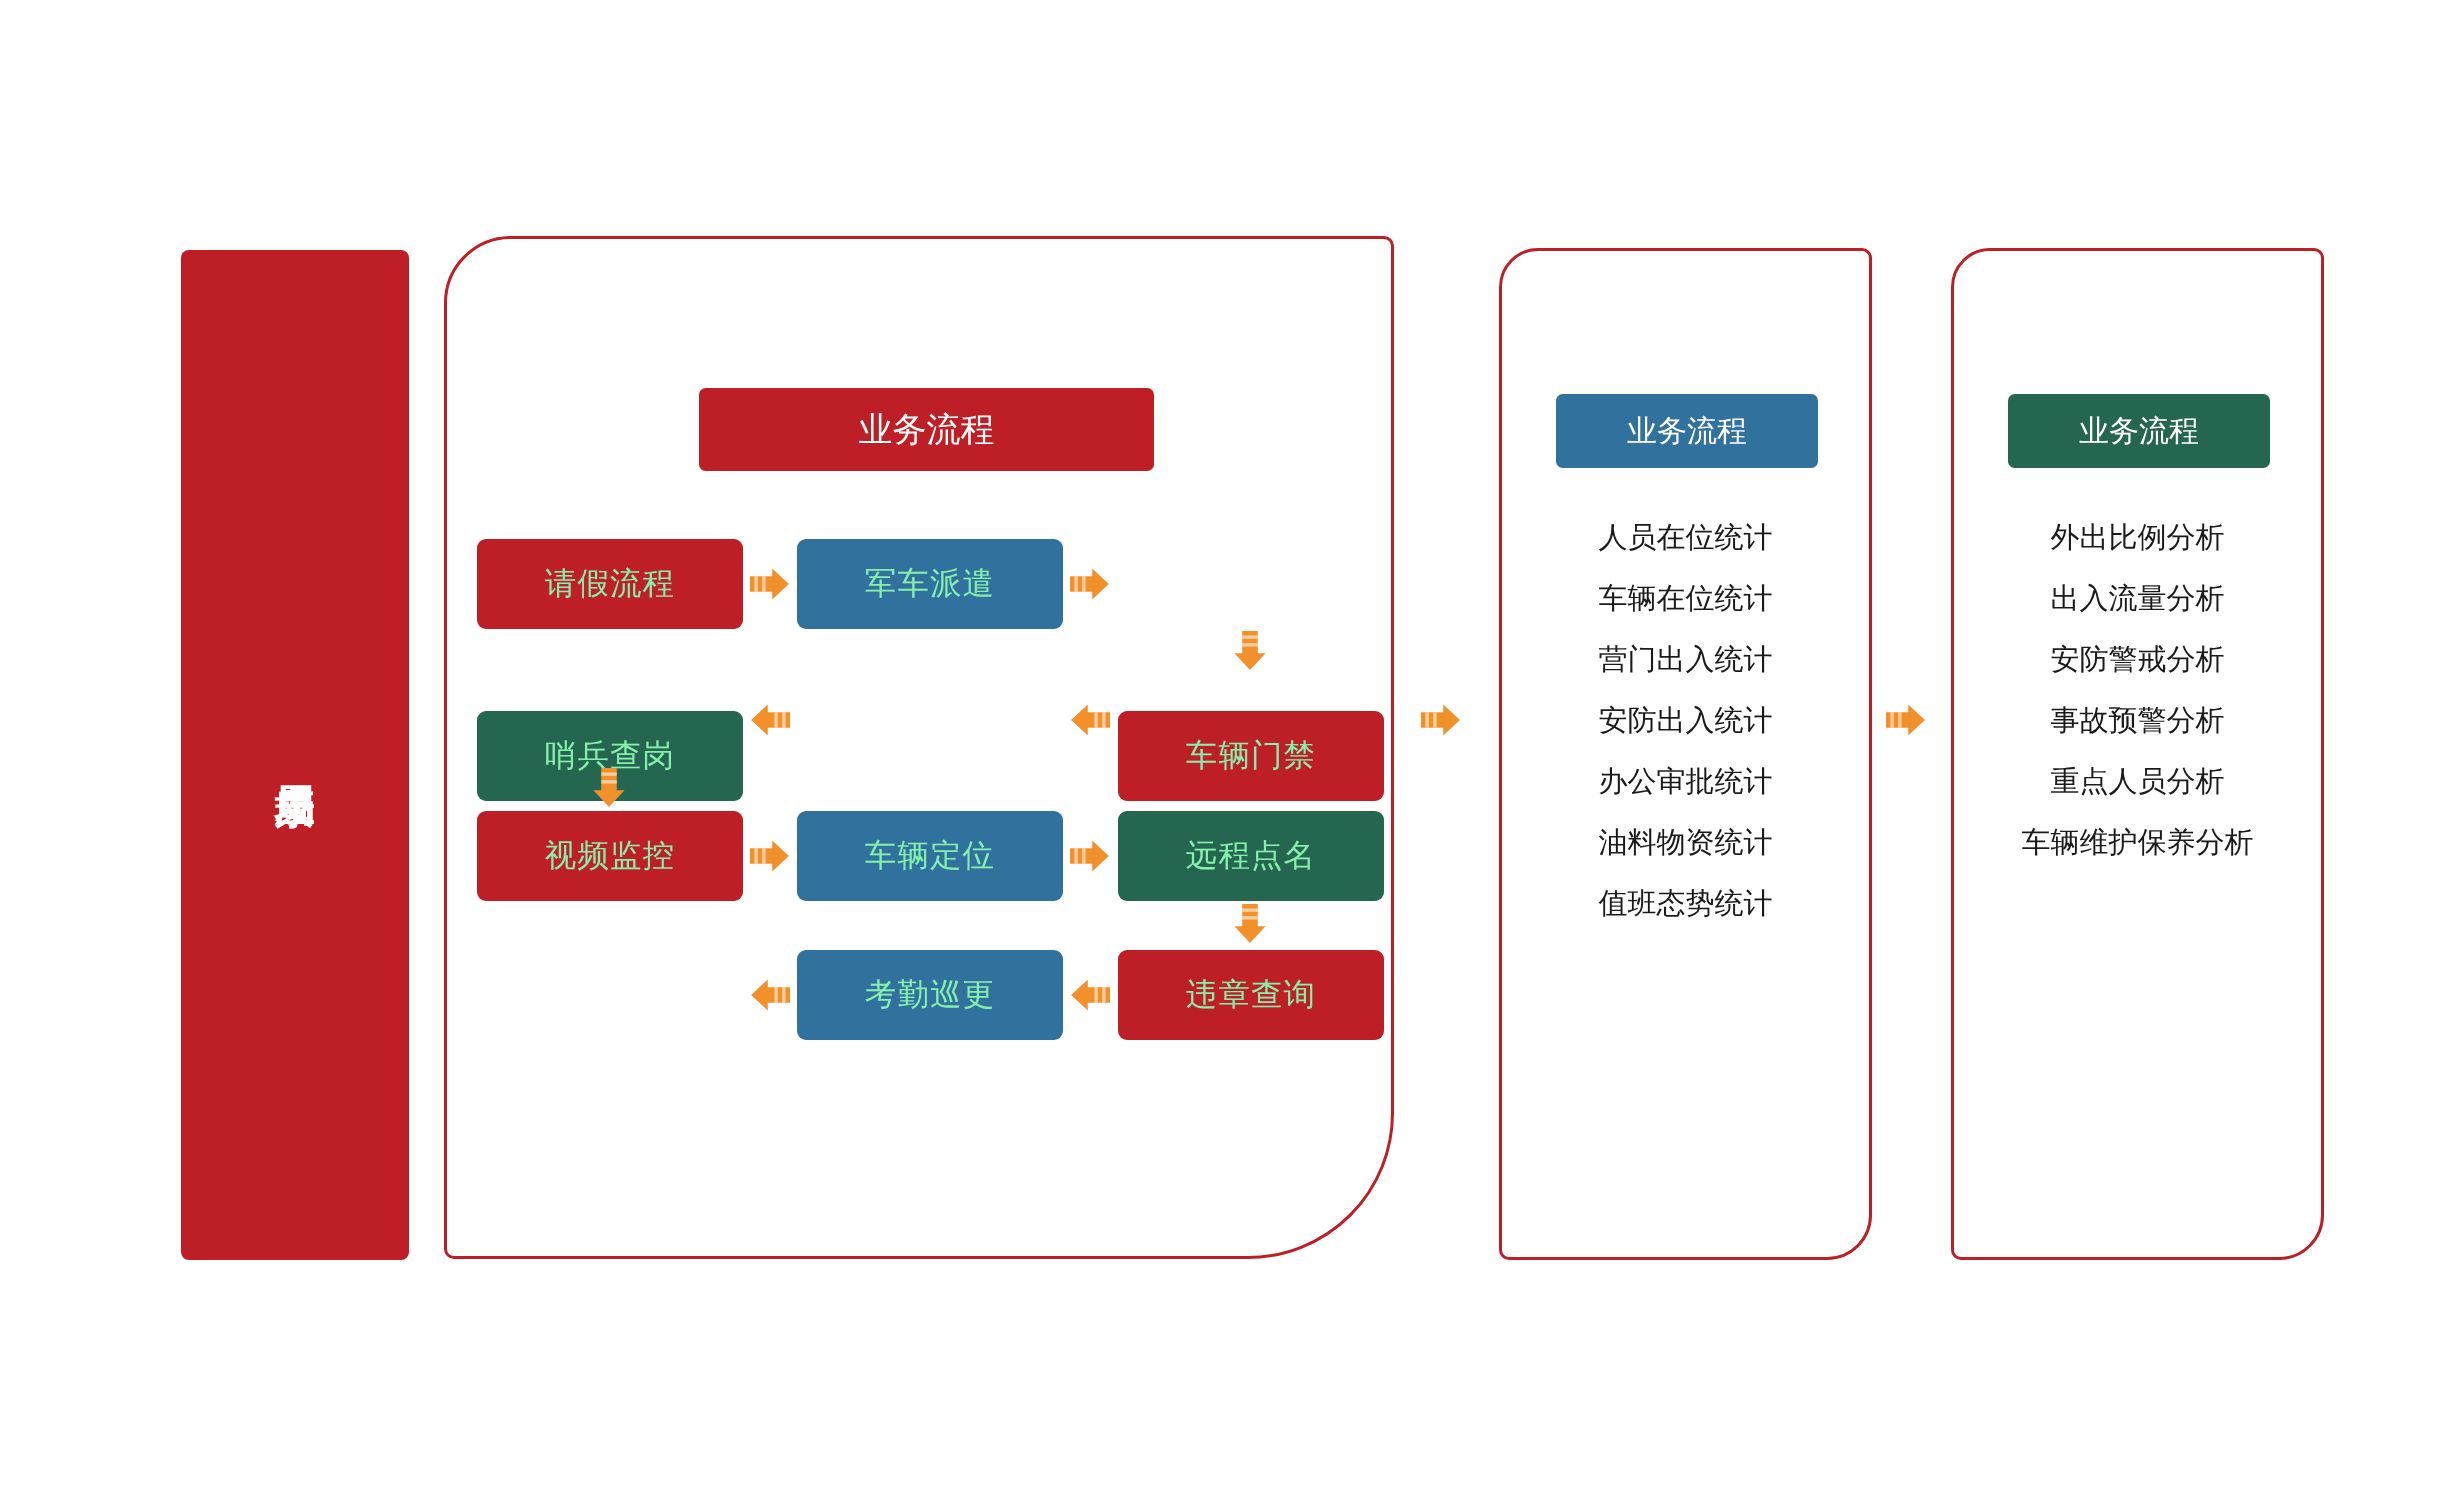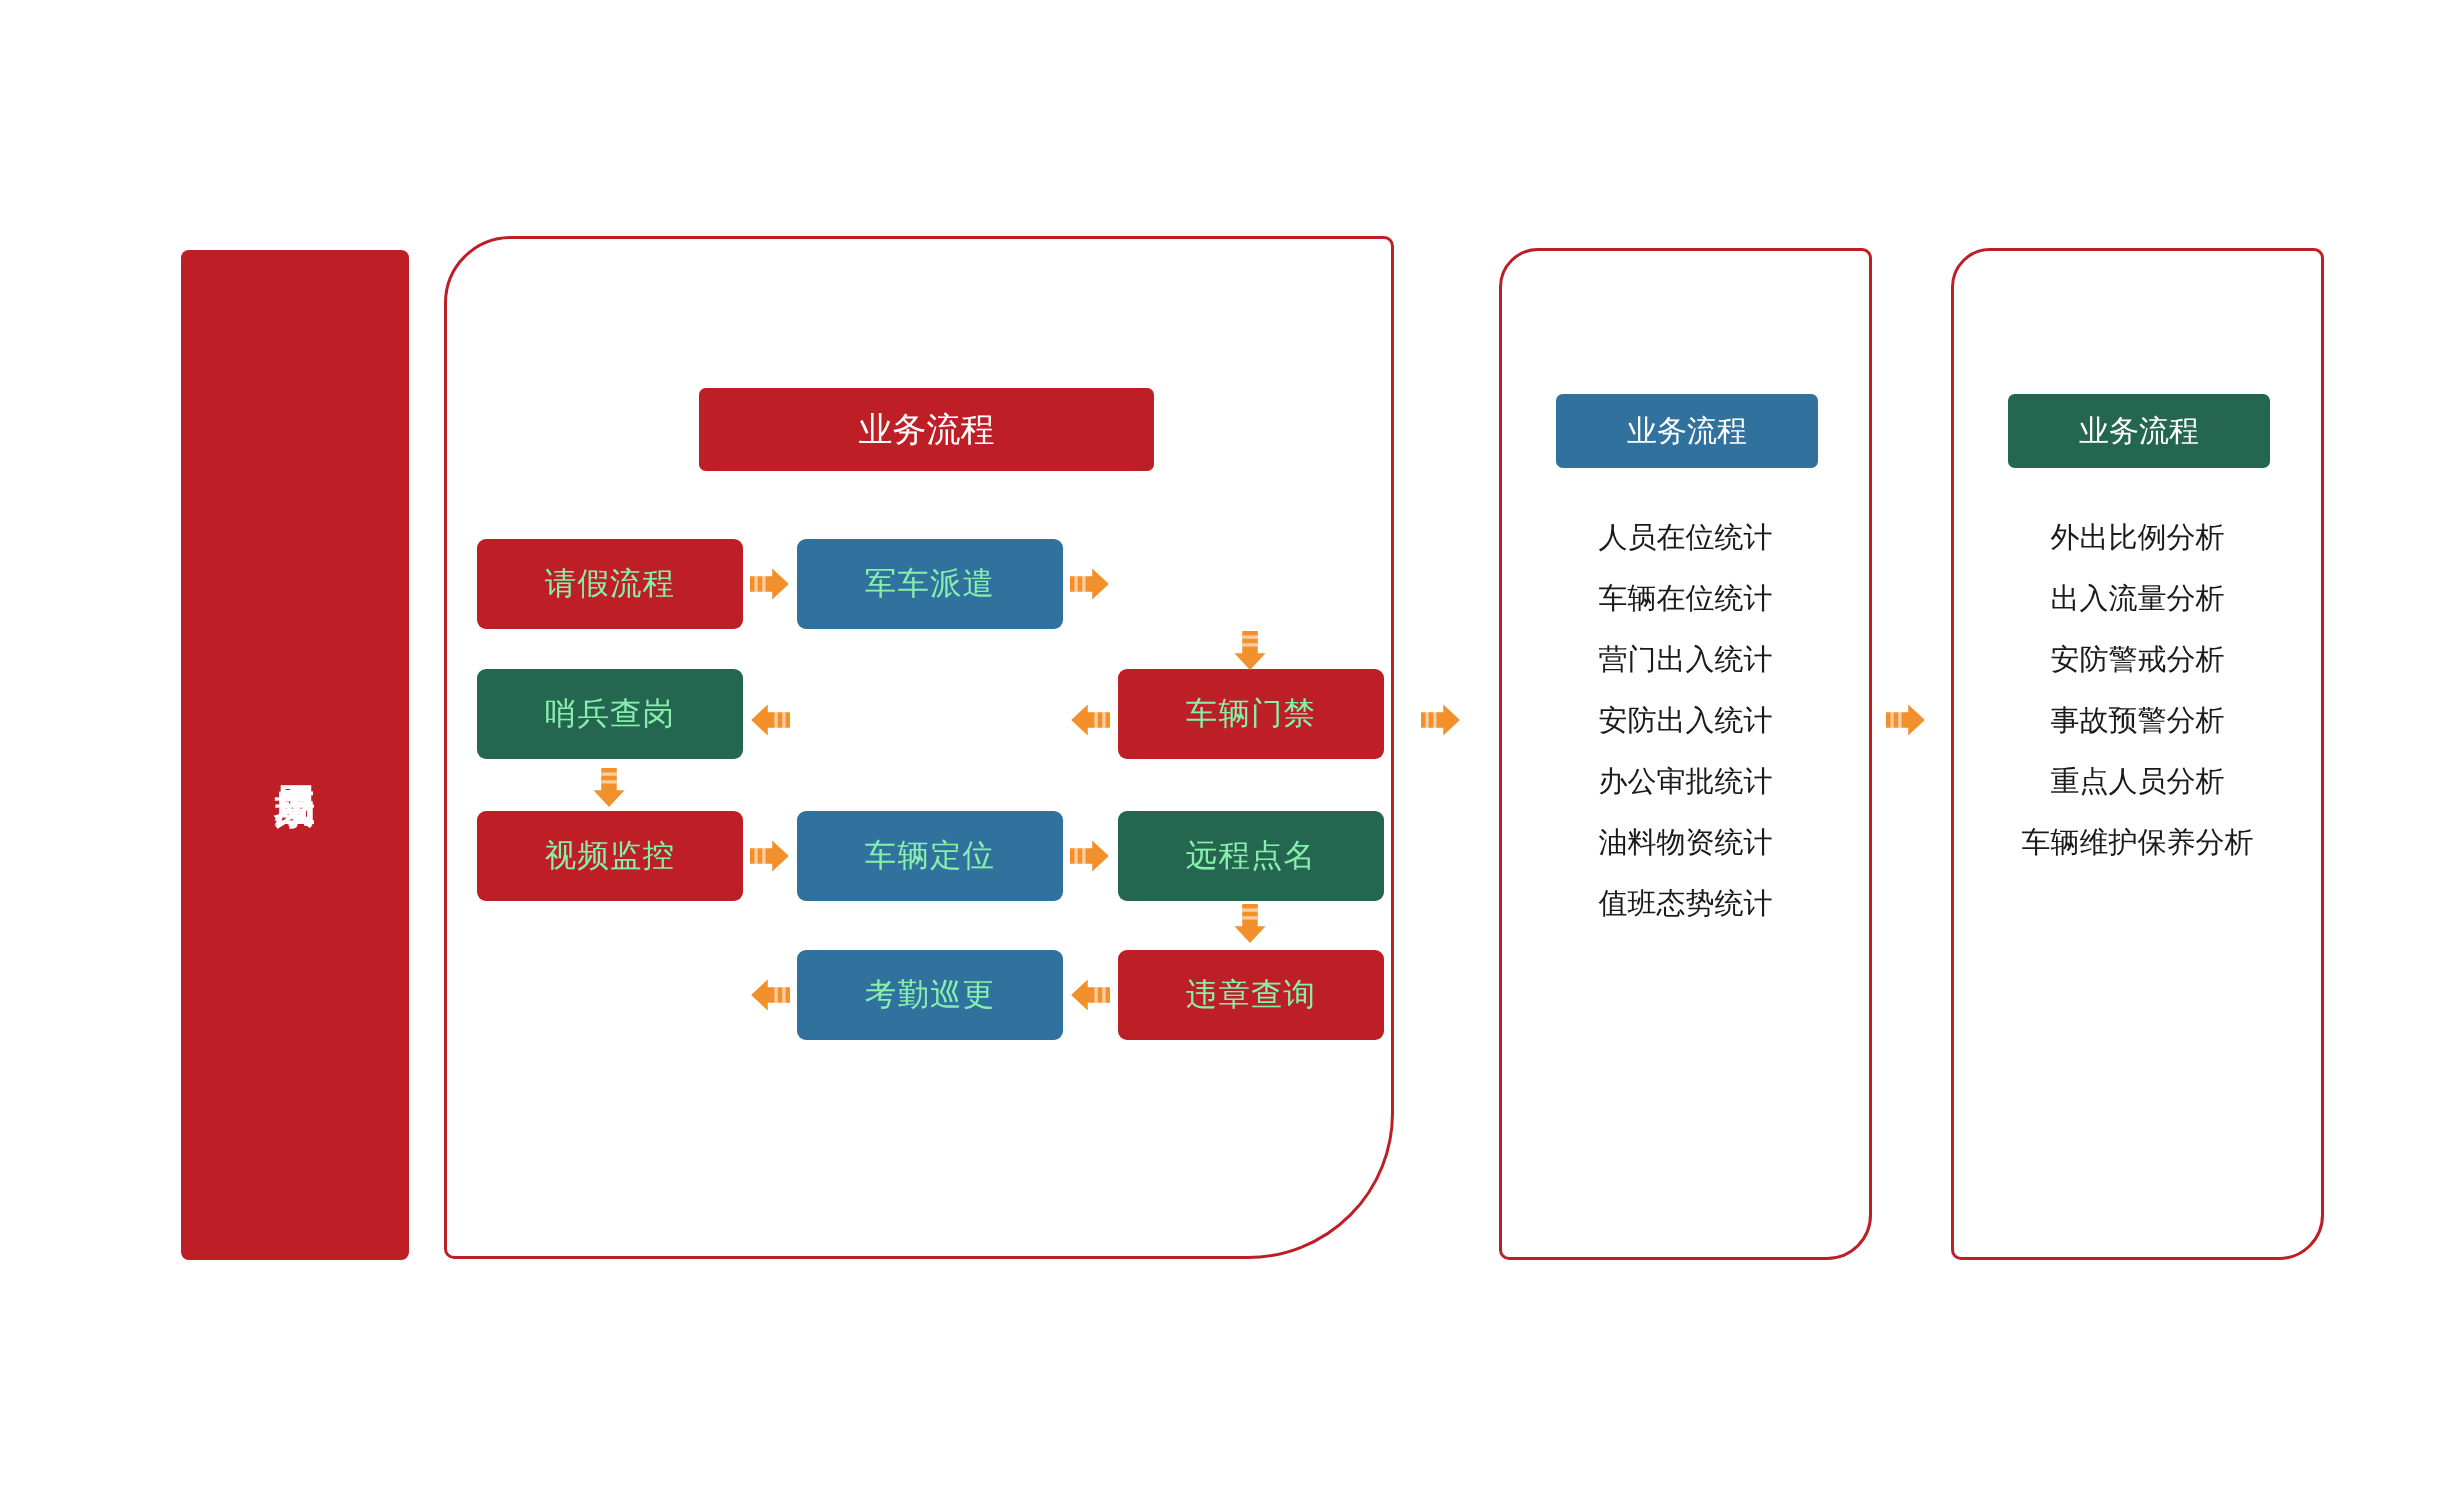--- a/index.html
+++ b/index.html
@@ -126,21 +126,21 @@
   .c-red   { background: #BE1E26; }
   .c-blue  { background: #31719E; }
   .c-green { background: #256651; }
 
   
   .col1 { left: 477px; }
   .col2 { left: 797px; }
   .col3 { left: 1118px; }
   
   .row1 { top: 539px; }
-  .row2 { top: 669px; }
+  .row2 { top: 711px; }
   .row3 { top: 811px; }
   .row4 { top: 950px; }
 
   
   .arrow {
     position: absolute;
   }
   .arrow svg { display: block; }
 
   

